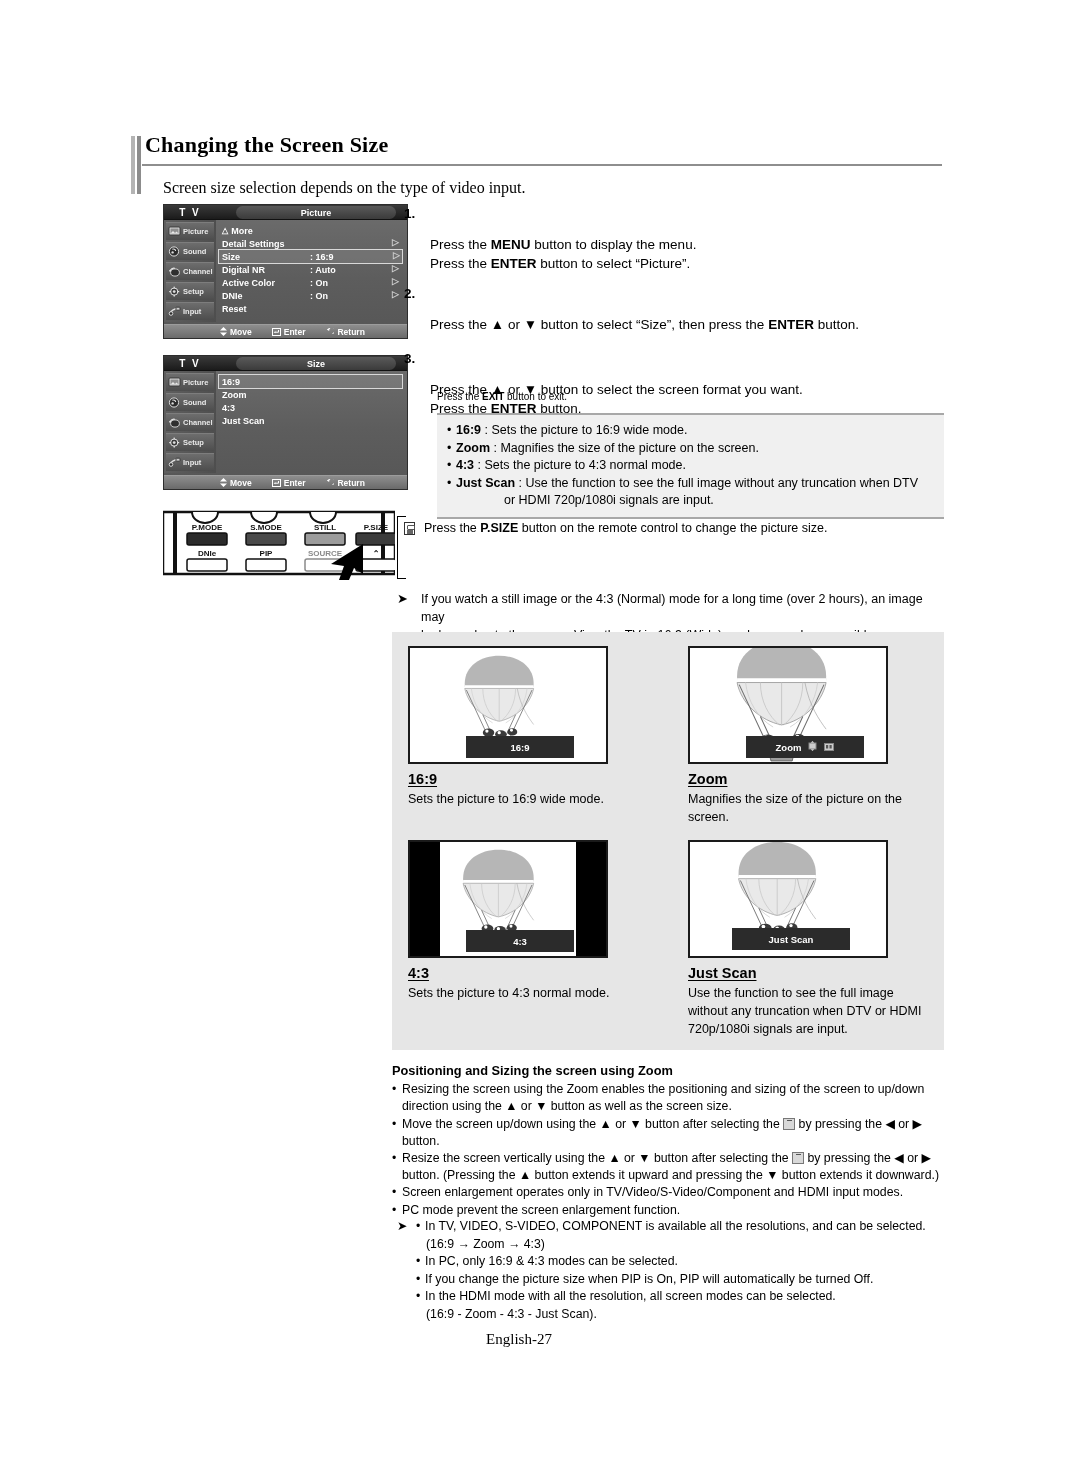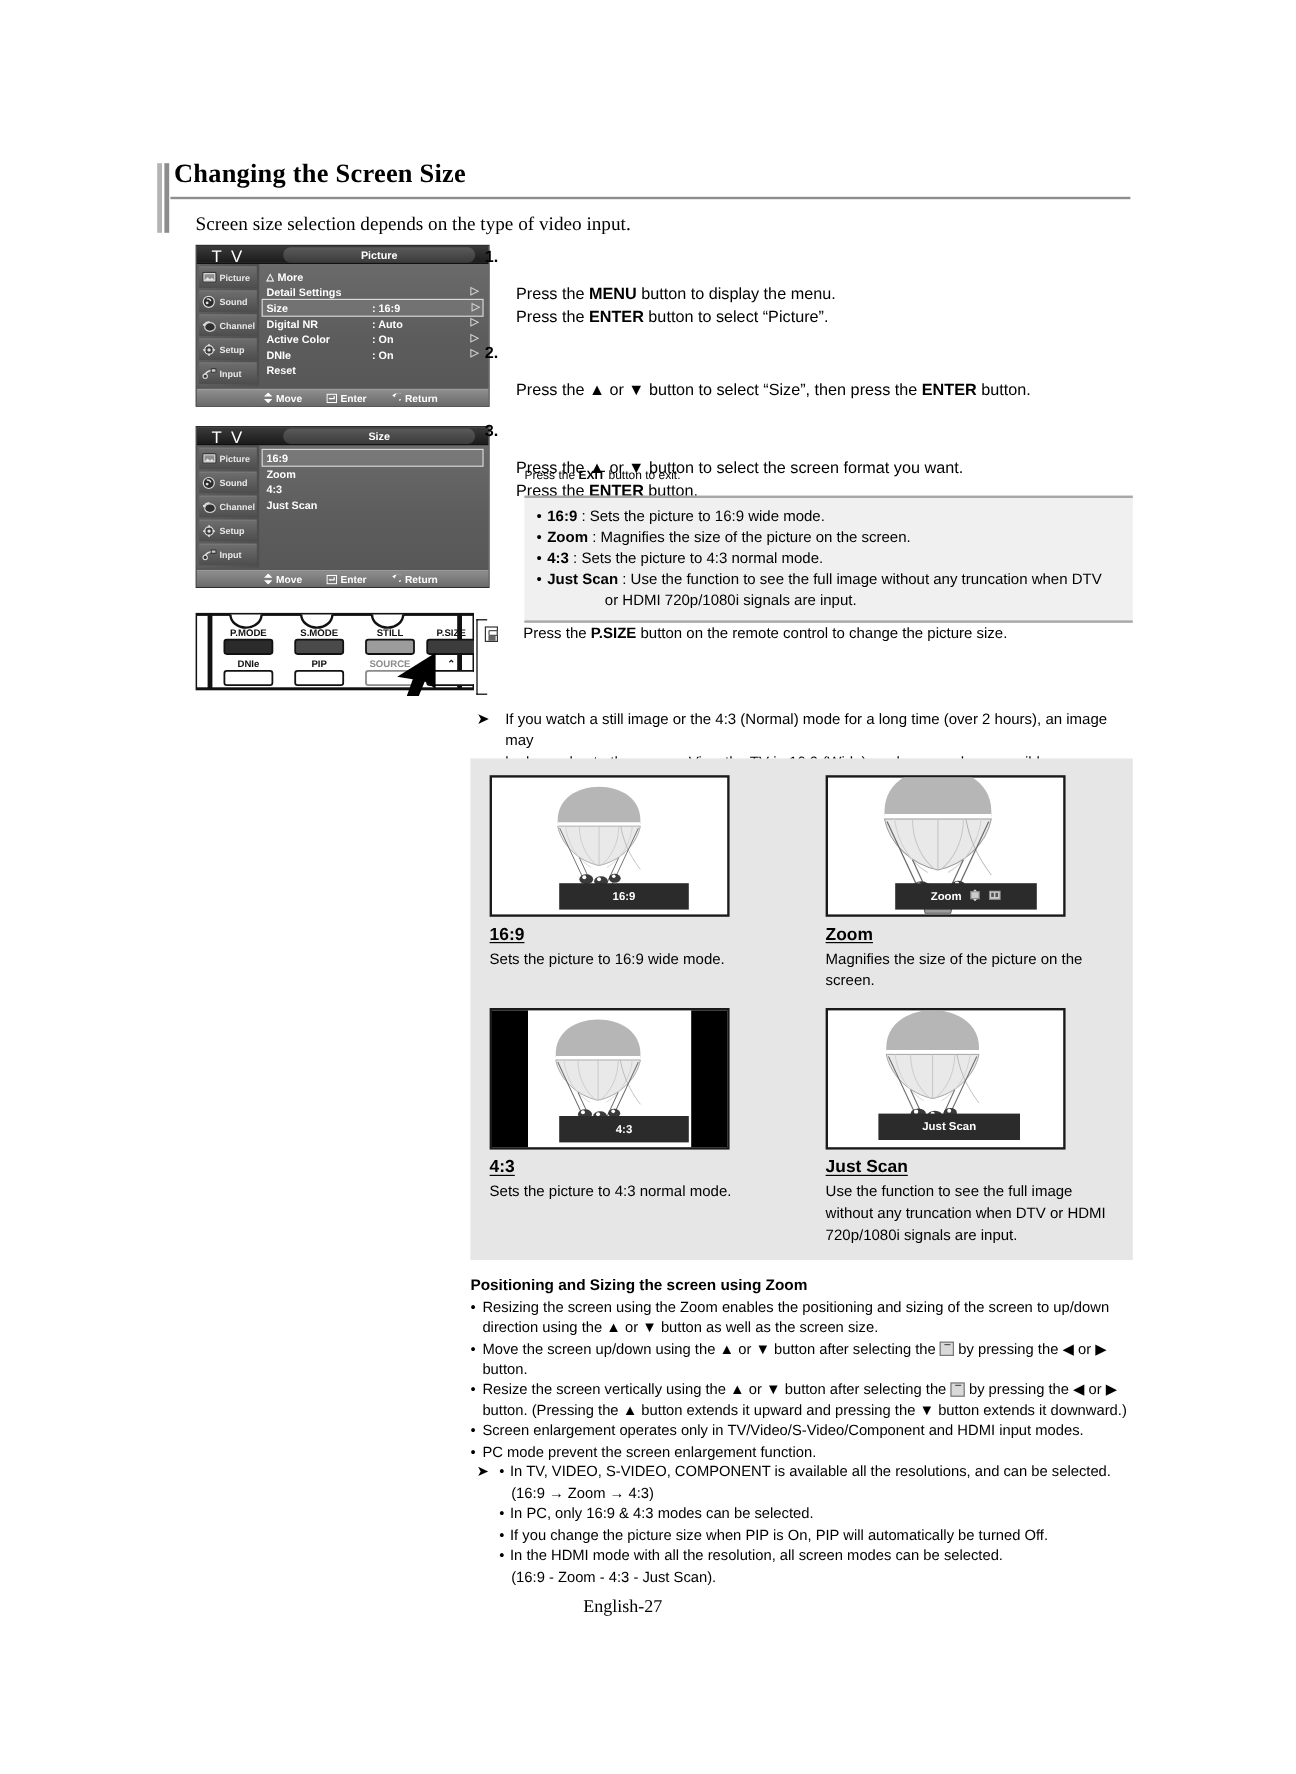--- a/index.html
+++ b/index.html
@@ -42,21 +42,21 @@
     box-shadow:0 0 0 1px #fff;
   }
   .osd-top {
     height:15px; position:relative;
     background:linear-gradient(180deg,#3a3a3a,#1b1b1b);
     border-bottom:1px solid #111;
   }
   .osd-tv {
     position:absolute; left:0; top:0; width:52px; height:15px;
     display:flex; align-items:center; justify-content:center;
-    color:#fff; font-weight:normal; font-size:14px; letter-spacing:2px;
+    color:#fff; font-weight:bold; font-size:10px; letter-spacing:2px;
   }
   .osd-tab {
     position:absolute; left:72px; top:1px; width:160px; height:13px;
     border-radius:7px;
     background:linear-gradient(180deg,#5a5a5a,#3b3b3b);
     display:flex; align-items:center; justify-content:center;
     font-weight:bold; font-size:9px; color:#fff;
   }
   .osd-body { display:flex; min-height:98px; }
   .osd-side {
@@ -110,21 +110,21 @@
     position:absolute; left:437px; top:413px; width:507px;
     background:#f0f0f0; border-top:2px solid #a8a8a8; border-bottom:2px solid #a8a8a8;
     padding:7px 10px 7px 10px; font-size:12.5px; line-height:17.5px;
   }
   #defs-box .d { display:flex; }
   #defs-box .d .bullet { width:9px; flex:0 0 9px; }
   #defs-box .cont { padding-left:57px; }
 
   #note-psize {
     position:absolute; left:404px; top:521px; width:540px;
-    font-size:12.5px; display:flex; align-items:flex-start; gap:21px;
+    font-size:12.5px; display:flex; align-items:flex-start; gap:9px;
   }
   #note-psize .bracket {
     position:absolute; left:-7px; top:-5px; width:9px; height:63px;
     border-left:1.5px solid #000; border-top:1.5px solid #000; border-bottom:1.5px solid #000;
   }
   .doc-ico {
     display:inline-block; width:11px; height:13px; border:1.2px solid #333;
     position:relative; flex:0 0 11px; margin-top:1px;
   }
   .doc-ico:after{

